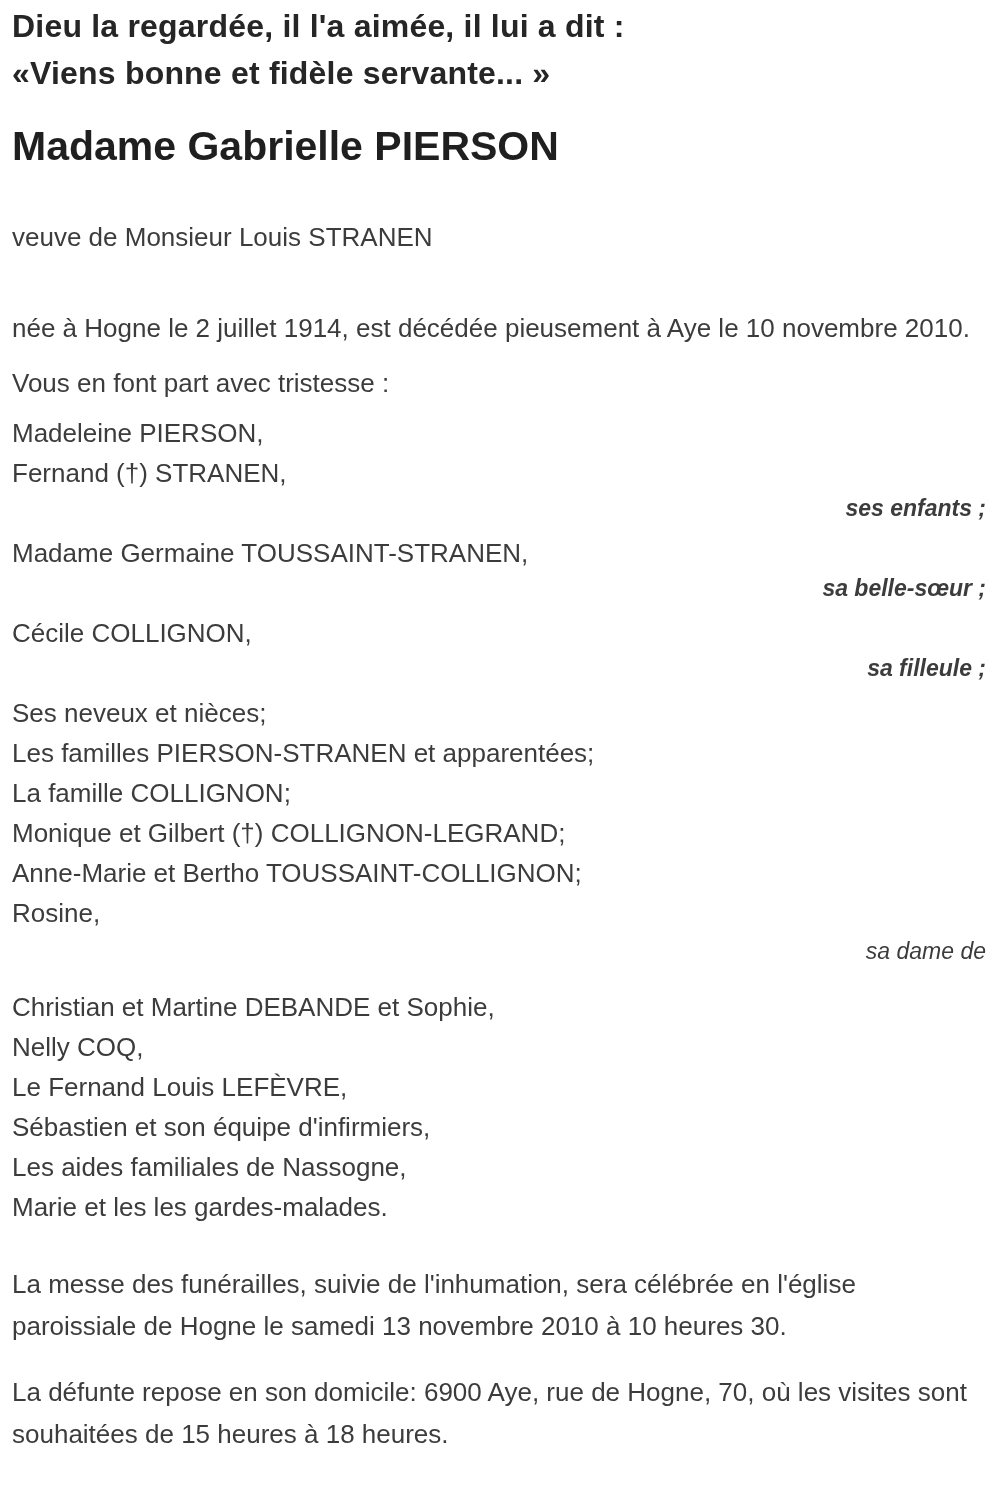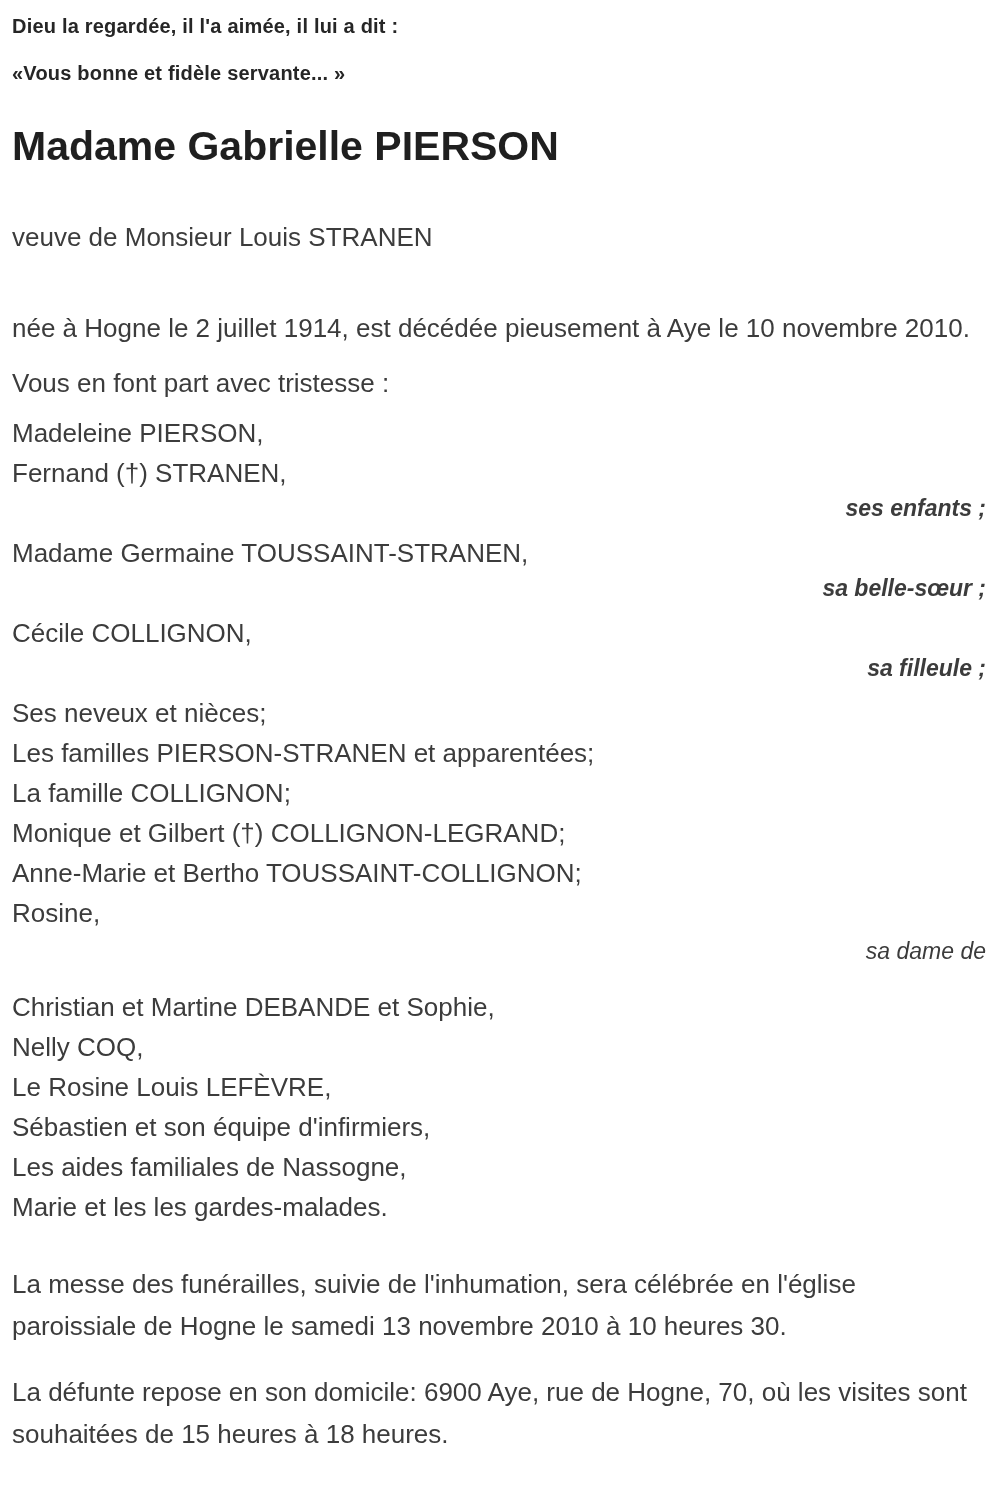--- a/index.html
+++ b/index.html
@@ -13,21 +13,21 @@
   }
   .page {
     width: 1000px;
     min-height: 1488px;
     padding: 12px 14px 10px 12px;
     background: #ffffff;
   }
   .epigraph {
     font-weight: 700;
     color: #262626;
-    font-size: 20px;
+    font-size: 32px;
     line-height: 28px;
     margin: 0 0 19px 0;
     letter-spacing: 0.2px;
   }
   .name {
     font-weight: 700;
     color: #1f1f1f;
     font-size: 41px;
     line-height: 46px;
     margin: 36px 0 16px 0;
@@ -73,21 +73,21 @@
     margin: 0 0 0 0;
   }
   .ceremony-para + .ceremony-para { margin-top: 24px; }
 </style>
 </head>
 <body>
 
 <div class="page">
 
   <div class="epigraph">Dieu la regardée, il l'a aimée, il lui a dit :</div>
-  <div class="epigraph">«Vous bonne et fidèle servante... »</div>
+  <div class="epigraph">«Viens bonne et fidèle servante... »</div>
 
   <h1 class="name">Madame Gabrielle PIERSON</h1>
 
   <div class="widow line">veuve de Monsieur Louis STRANEN</div>
 
   <p class="para death-para">née à Hogne le 2 juillet 1914, est décédée pieusement à Aye le 10 novembre 2010.</p>
 
   <div class="line announce">Vous en font part avec tristesse :</div>
 
   <div class="mourners">
@@ -108,21 +108,21 @@
     <div class="line">Monique et Gilbert (†) COLLIGNON-LEGRAND;</div>
     <div class="line">Anne-Marie et Bertho TOUSSAINT-COLLIGNON;</div>
     <div class="line">Rosine,</div>
 
     <div class="relation-multi">
       <div>sa dame de</div>
     </div>
 
     <div class="line">Christian et Martine DEBANDE et Sophie,</div>
     <div class="line">Nelly COQ,</div>
-    <div class="line">Le Rosine Louis LEFÈVRE,</div>
+    <div class="line">Le Fernand Louis LEFÈVRE,</div>
     <div class="line">Sébastien et son équipe d'infirmiers,</div>
     <div class="line">Les aides familiales de Nassogne,</div>
     <div class="line">Marie et les les gardes-malades.</div>
 
   </div>
 
   <div class="ceremonies">
     <p class="ceremony-para">La messe des funérailles, suivie de l'inhumation, sera célébrée en l'église paroissiale de Hogne le samedi 13 novembre 2010 à 10 heures 30.</p>
     <p class="ceremony-para">La défunte repose en son domicile: 6900 Aye, rue de Hogne, 70, où les visites sont souhaitées de 15 heures à 18 heures.</p>
 

